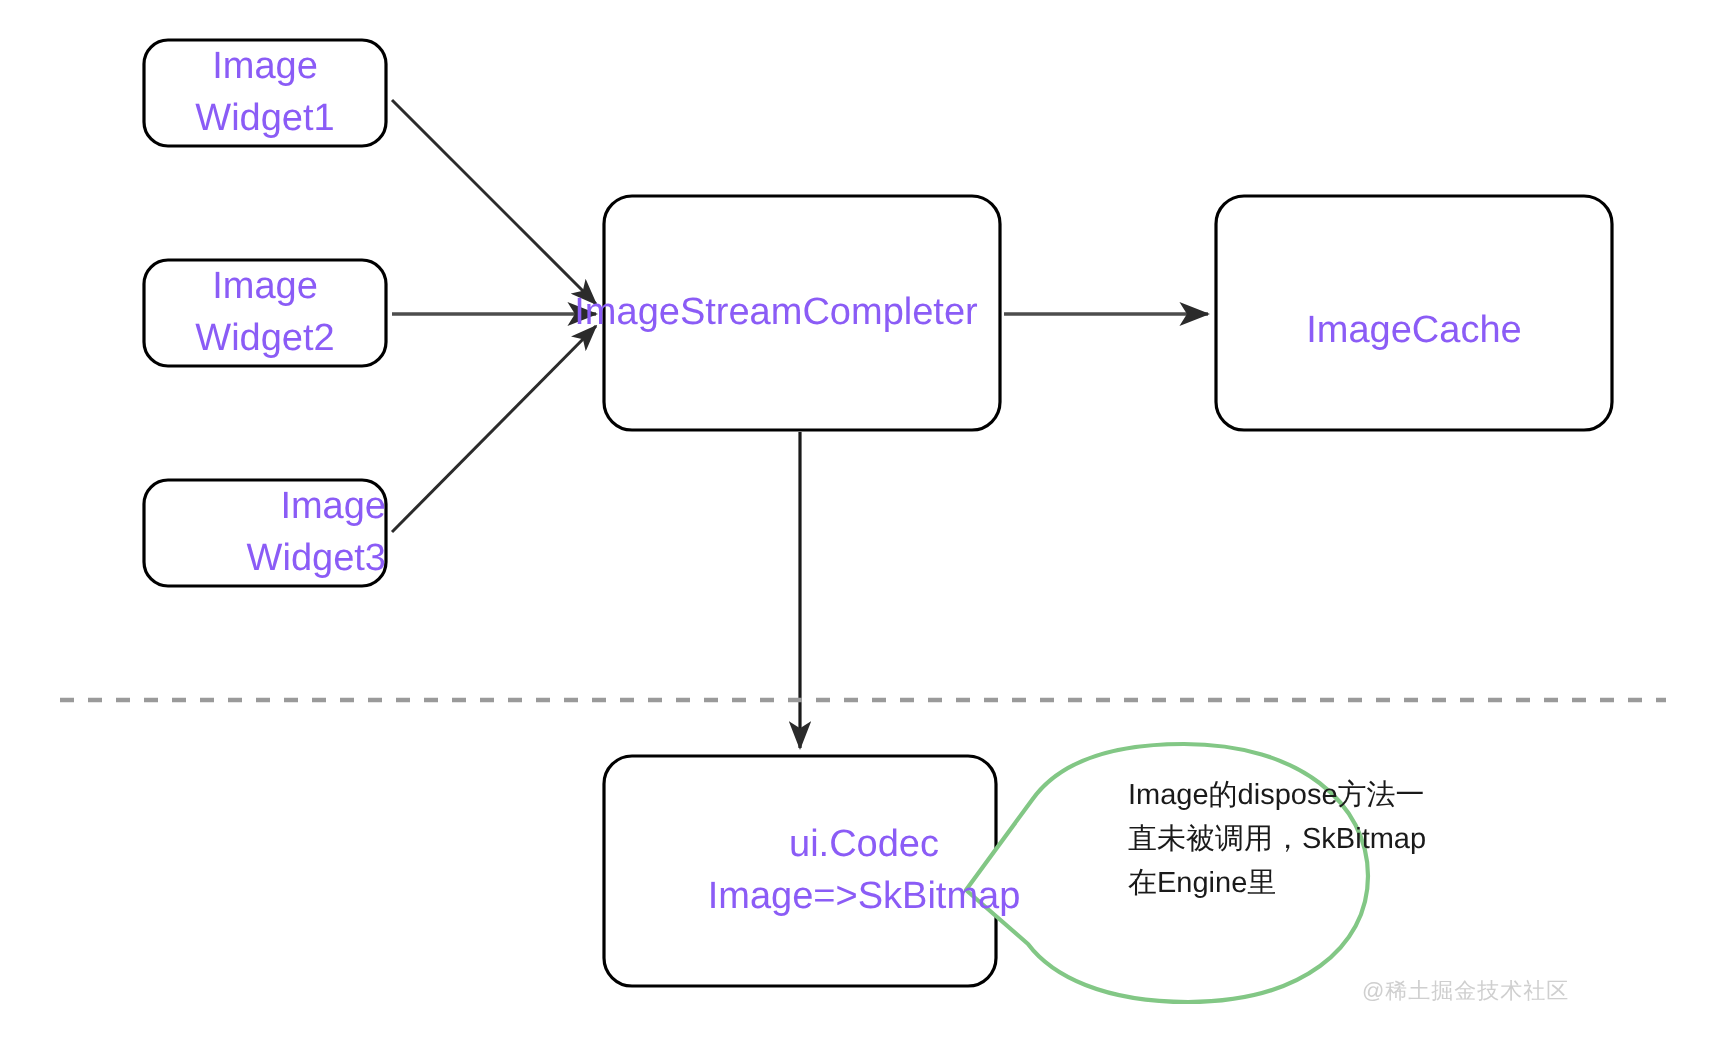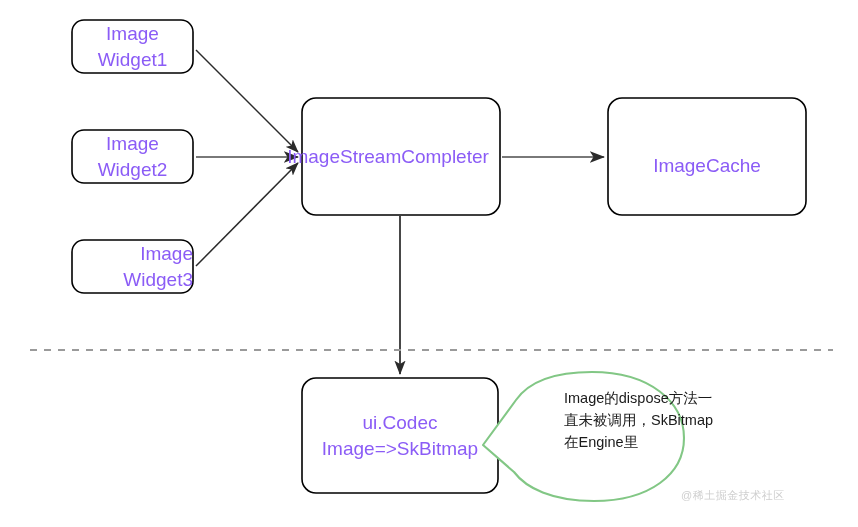--- a/index.html
+++ b/index.html
@@ -31,21 +31,21 @@
     font-size: 19px;
     line-height: 1.35;
     white-space: pre-line;
     pointer-events: none;
   }
   #label-widget1 { left: 72px;  top: 20px;  width: 121px; height: 53px; }
   #label-widget2 { left: 72px;  top: 130px; width: 121px; height: 53px; }
   #label-widget3 { left: 72px;  top: 240px; width: 121px; height: 53px; text-align: right; }
   #label-completer { left: 302px; top: 98px; width: 172px; height: 117px; }
   #label-cache { left: 608px; top: 98px; width: 198px; height: 135px; }
-  #label-codec { left: 302px; top: 378px; width: 196px; height: 115px; }
+  #label-codec { left: 302px; top: 378px; width: 196px; height: 115px; padding-left: 32px; }
 
   #callout-text {
     position: absolute;
     left: 527px;
     top: 388px;
     width: 152px;
     color: #1a1a1a;
     font-size: 14.5px;
     line-height: 1.5;
     text-align: left;

